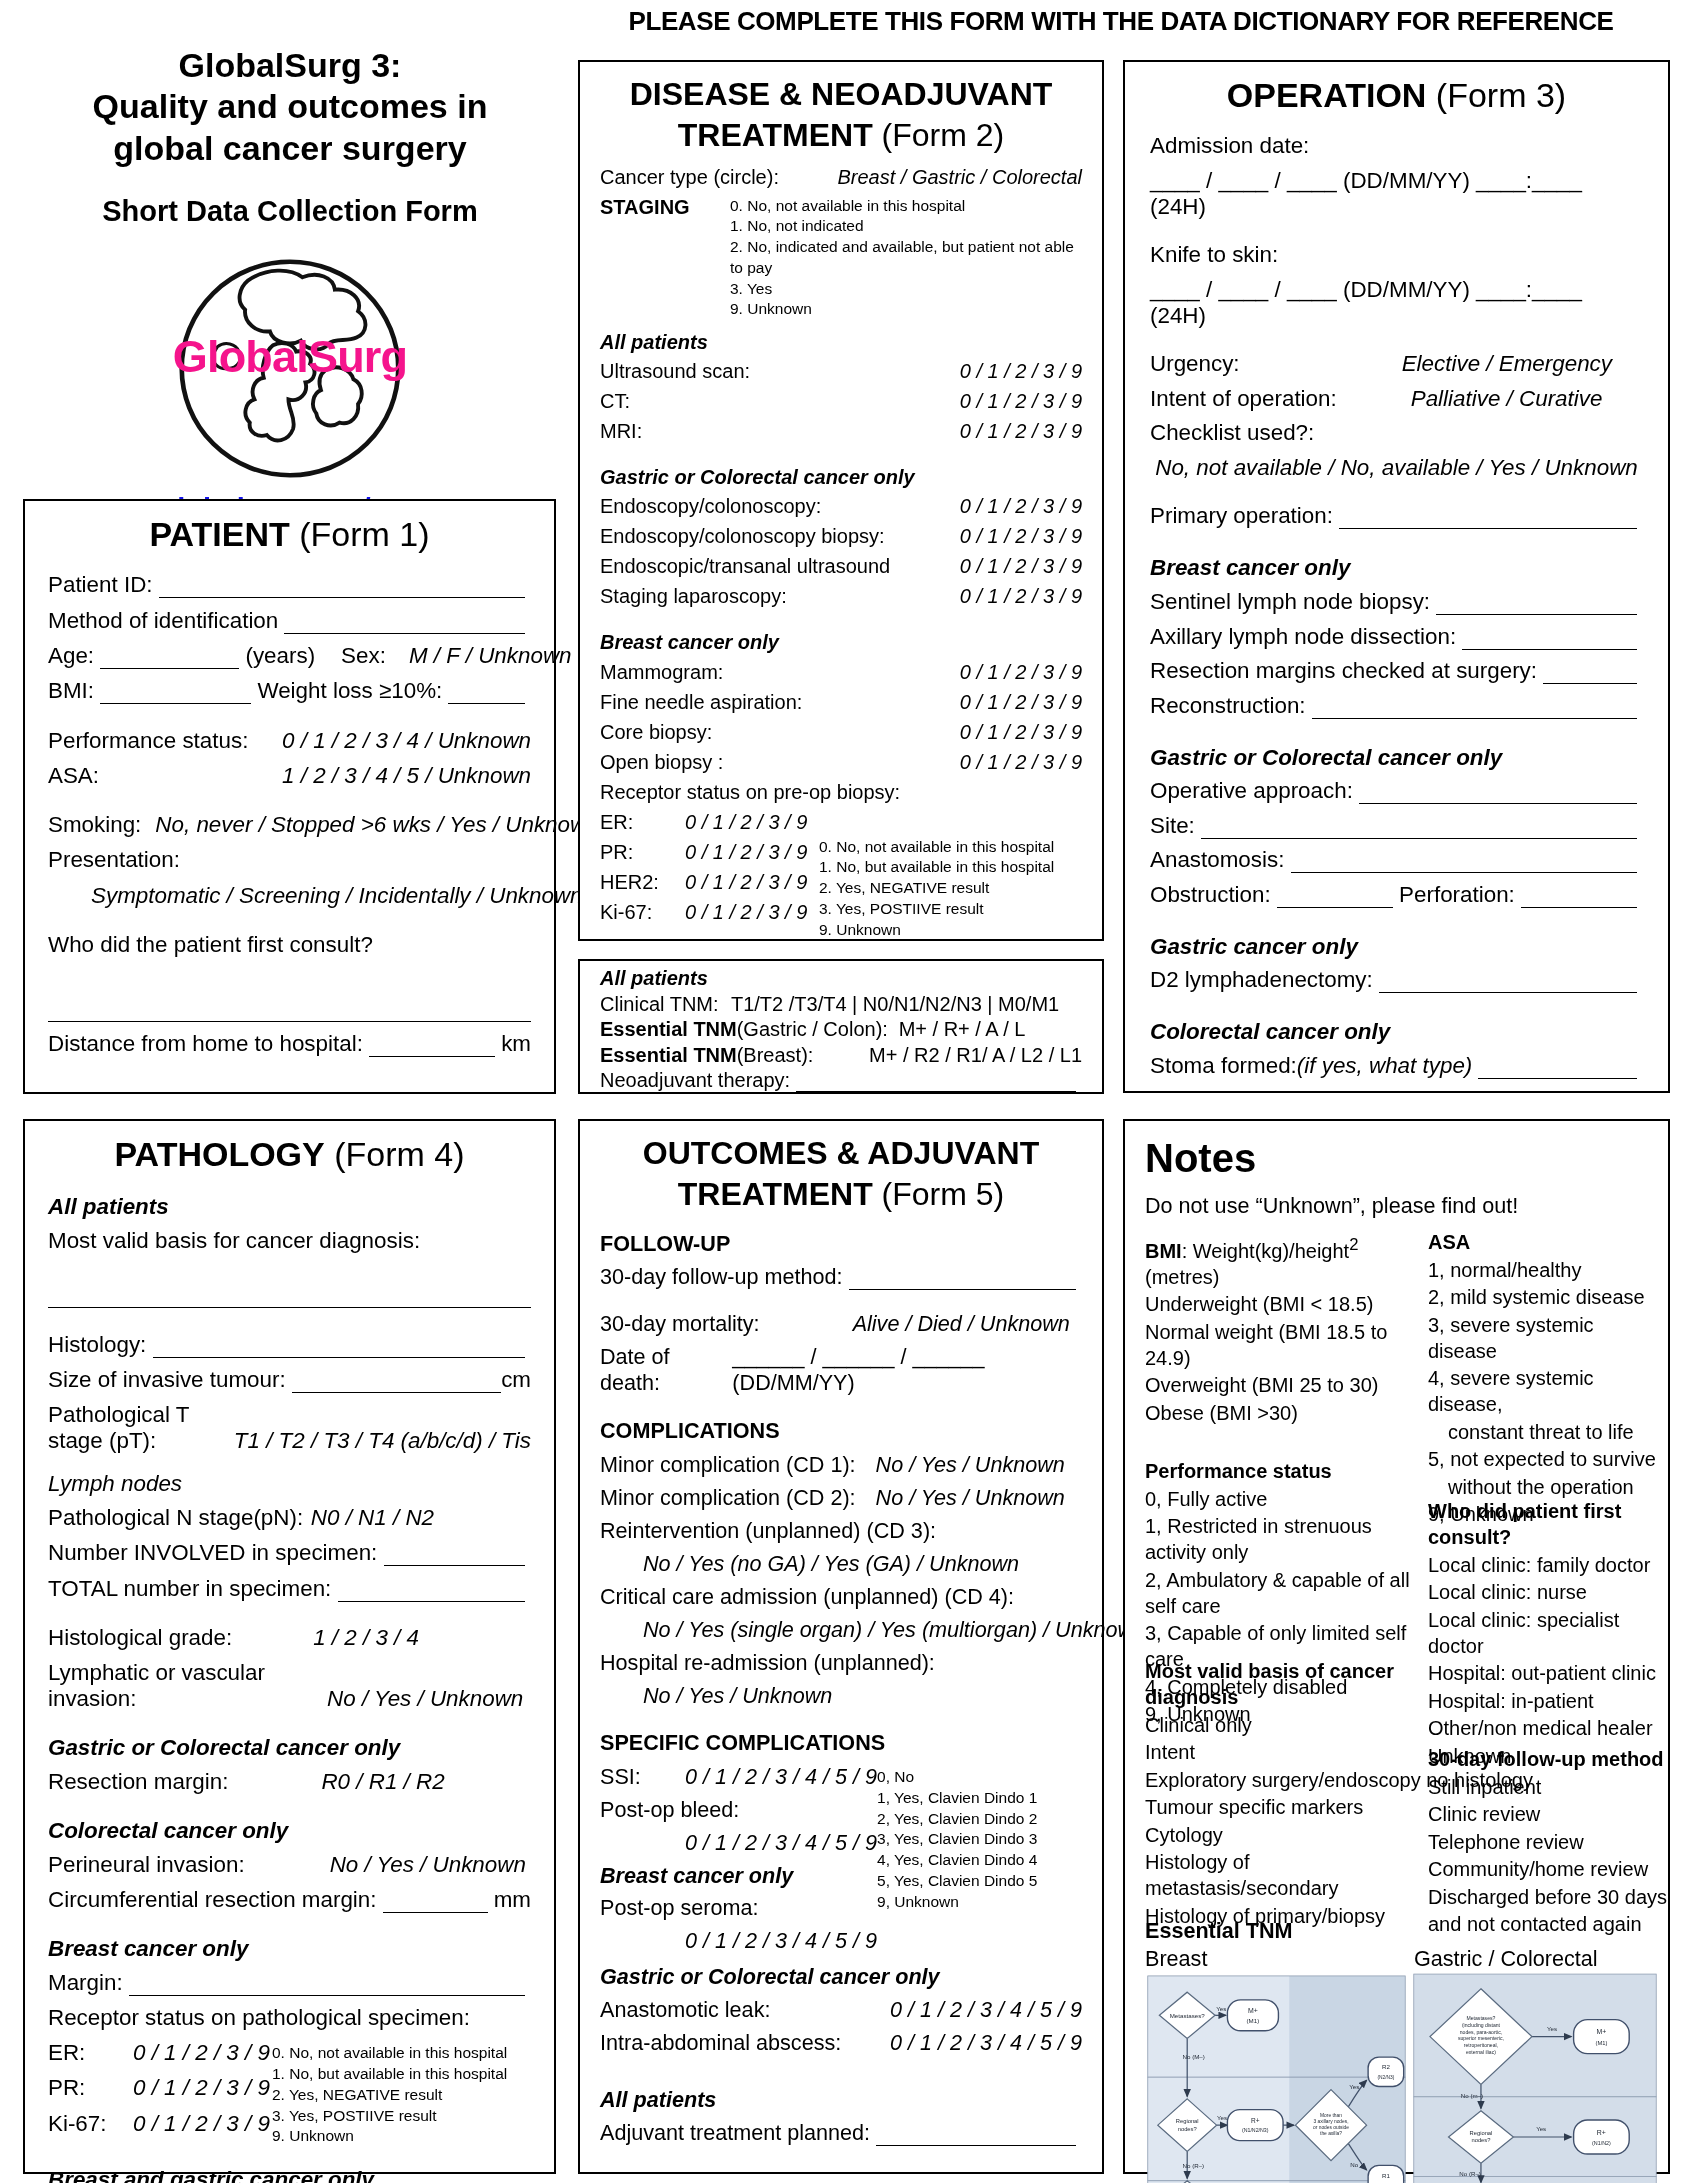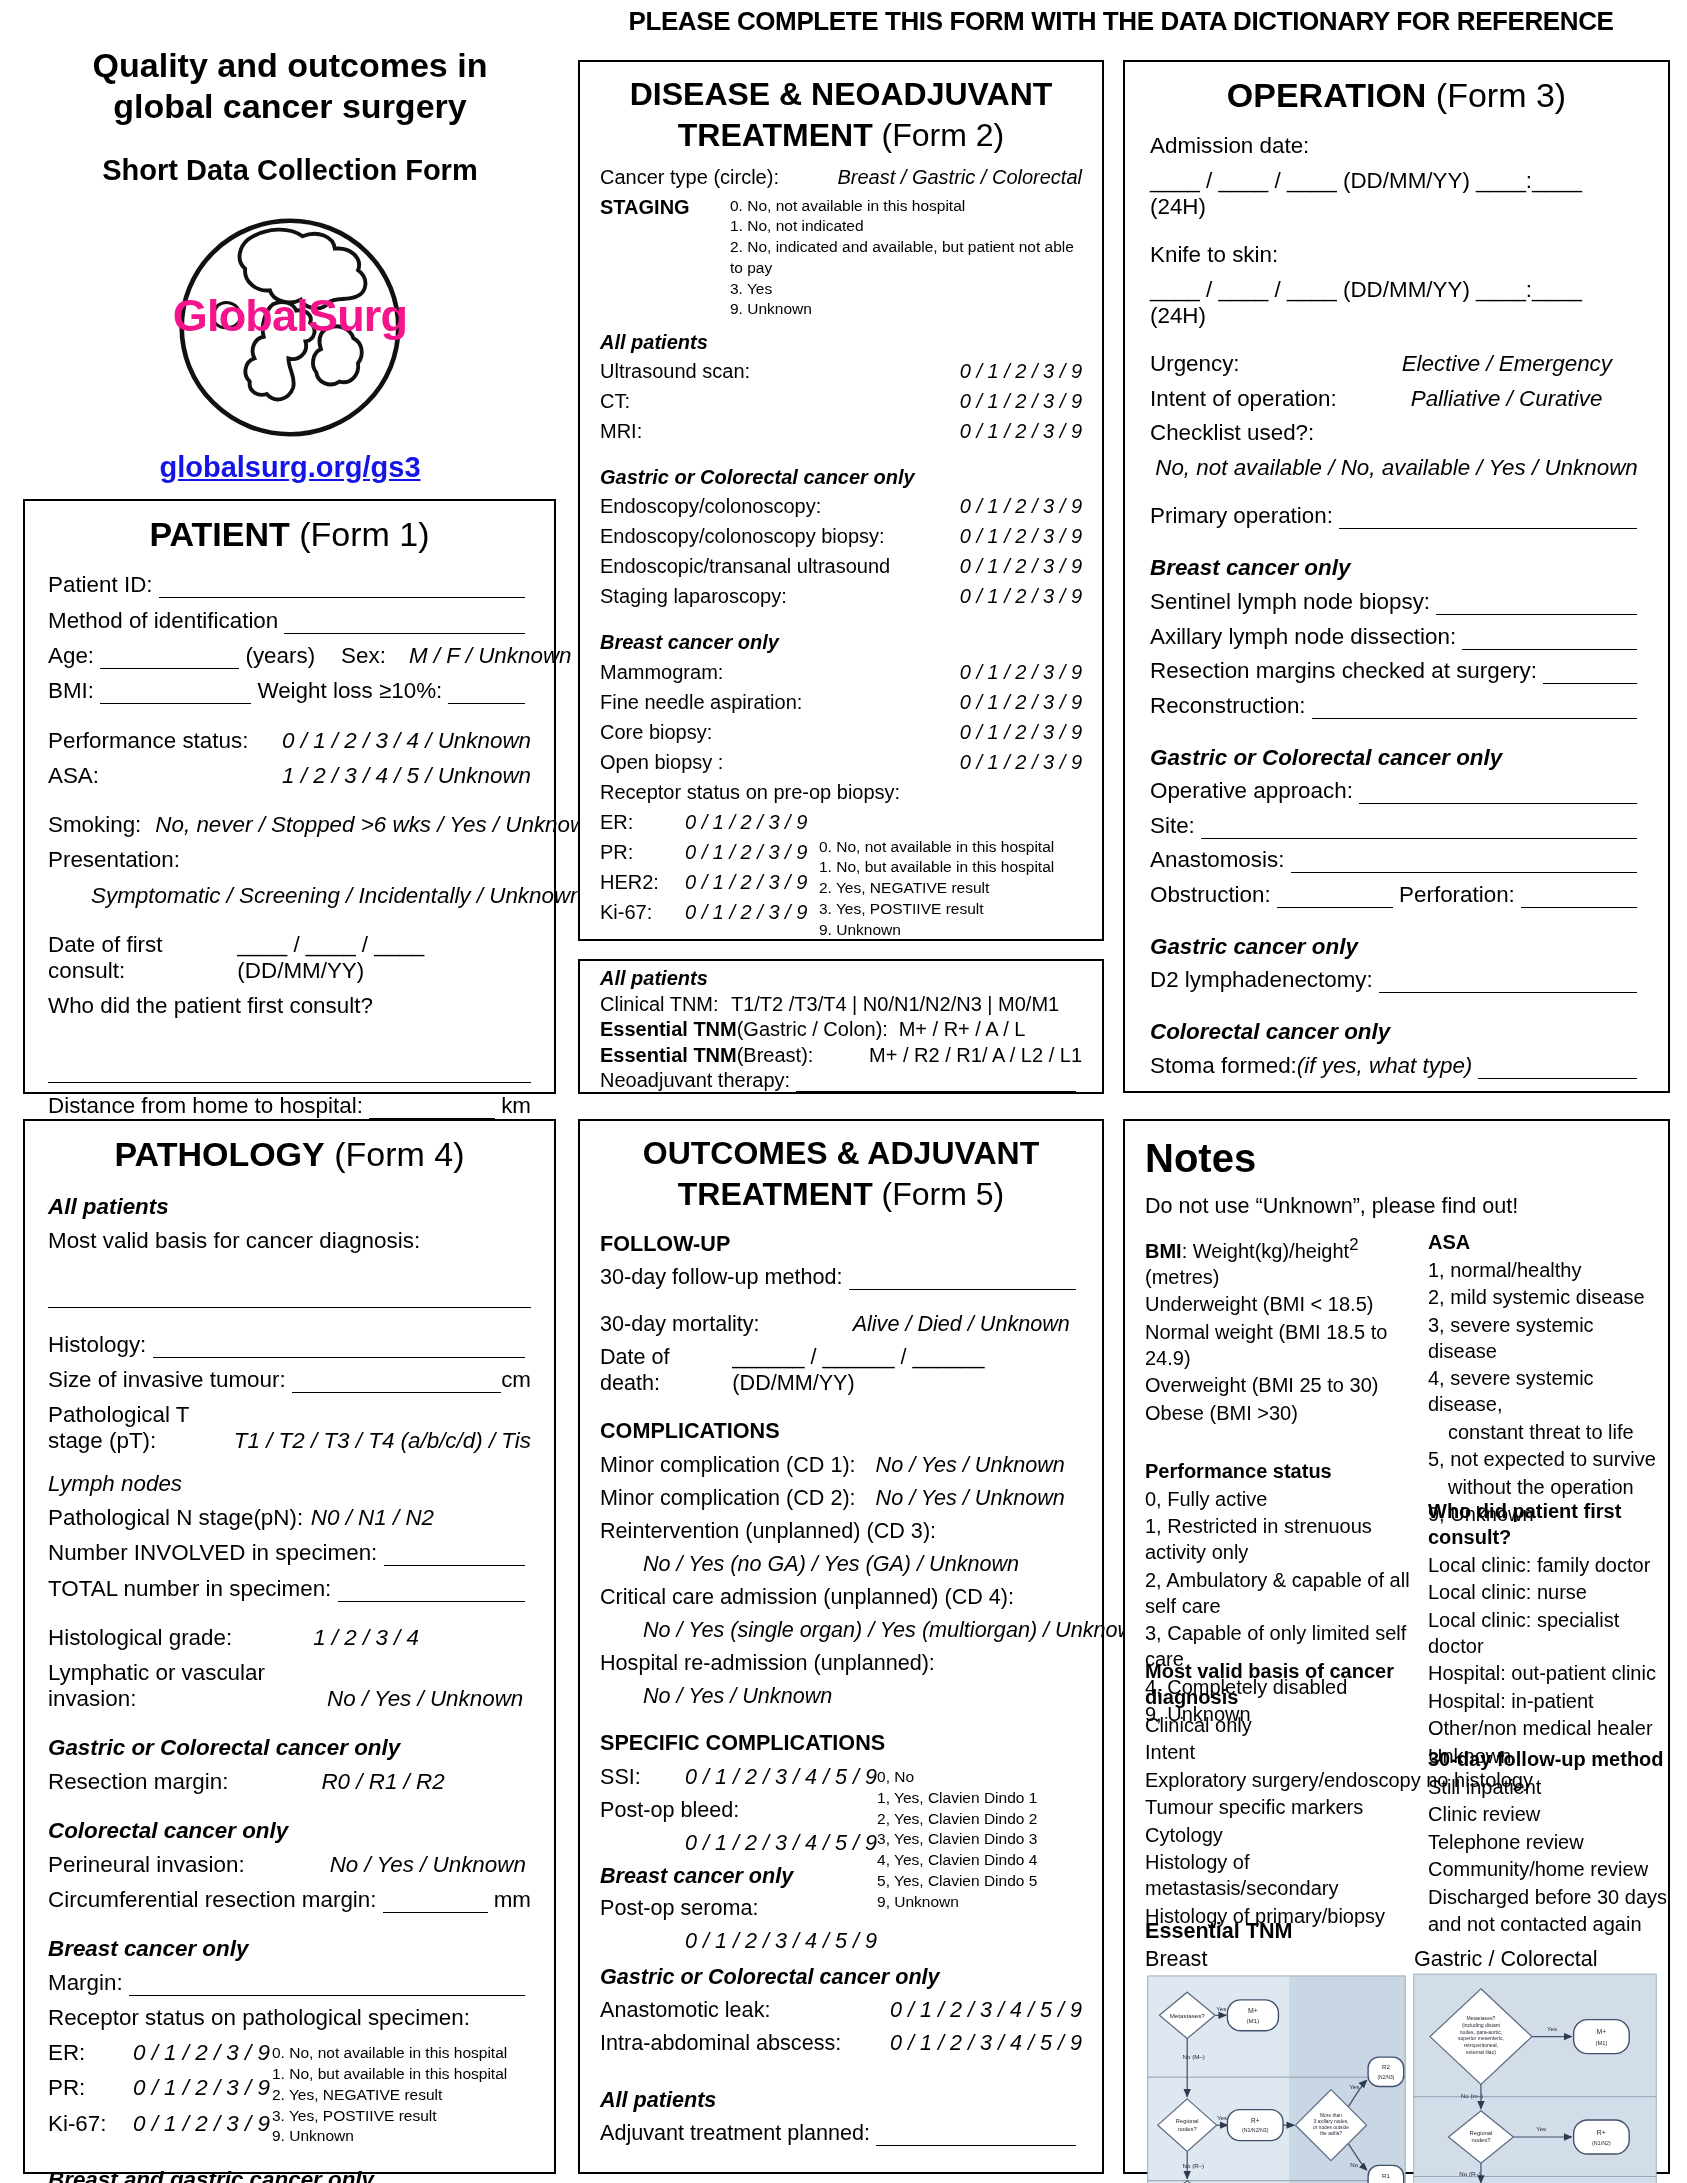--- a/index.html
+++ b/index.html
@@ -68,20 +68,21 @@
   svg text{font-family:"Liberation Sans",sans-serif;fill:#1c2430;}
 </style>
 </head>
 <body>
 
 <div class="page">
 
   <div class="banner">PLEASE COMPLETE THIS FORM WITH THE DATA DICTIONARY FOR REFERENCE</div>
 
   <div class="intro">
+    <div class="t">GlobalSurg 3:</div>
     <div class="t">Quality and outcomes in</div>
     <div class="t">global cancer surgery</div>
     <div class="sub">Short Data Collection Form</div>
     <div class="globe">
       <svg width="232" height="229" viewBox="0 0 300 296">
         <ellipse cx="150" cy="148" rx="140" ry="138" fill="#fff" stroke="#111" stroke-width="6"></ellipse>
         <path d="M96,34 C120,18 150,18 166,30 C186,22 206,30 208,46 C228,44 244,58 238,74 C252,84 250,102 236,108 C224,114 208,108 200,116 C190,128 170,124 164,112 C150,120 128,114 124,100 C106,102 90,88 92,72 C80,62 84,44 96,34 Z" fill="#fff" stroke="#111" stroke-width="5"></path>
         <path d="M128,118 C140,112 154,116 158,126 C170,124 180,132 176,142 C186,150 182,164 170,166 C174,180 162,192 148,188 C148,202 158,212 154,226 C148,242 130,246 120,234 C108,238 96,230 98,218 C88,208 92,192 104,188 C98,176 104,162 116,160 C112,146 118,126 128,118 Z" fill="#fff" stroke="#111" stroke-width="5"></path>
         <path d="M196,150 C210,142 228,148 232,162 C244,168 246,184 238,194 C240,210 228,222 214,218 C202,226 186,220 184,206 C176,196 180,180 190,176 C186,164 188,156 196,150 Z" fill="#fff" stroke="#111" stroke-width="5"></path>
         <path d="M56,120 C66,112 80,116 84,126 C90,136 82,148 70,148 C58,150 48,140 50,130 Z" fill="#fff" stroke="#111" stroke-width="4"></path>
@@ -128,24 +129,20 @@
         <span>Smoking:</span>
         <span class="opts" style="margin-left:14px">No, never / Stopped &gt;6 wks / Yes / Unknown</span>
       </div>
     <div class="line">
         <span>Presentation:</span>
       </div>
     <div class="line indent">
         <span class="opts">Symptomatic / Screening / Incidentally / Unknown</span>
       </div>
     <div class="gap18"></div>
-    <div class="line">
-        <span>Date of first consult:</span>
-        <span style="margin-left:7.7px">____ / ____ / ____ (DD/MM/YY)</span>
-      </div>
     <div class="line">
         <span>Who did the patient first consult?</span>
       </div>
     <div class="line" style="margin-top:40px">
         <span class="fl" style="margin:0"></span>
       </div>
     <div class="line">
         <span>Distance from home to hospital:</span>
         <span class="fl"></span>
         <span>km</span>

